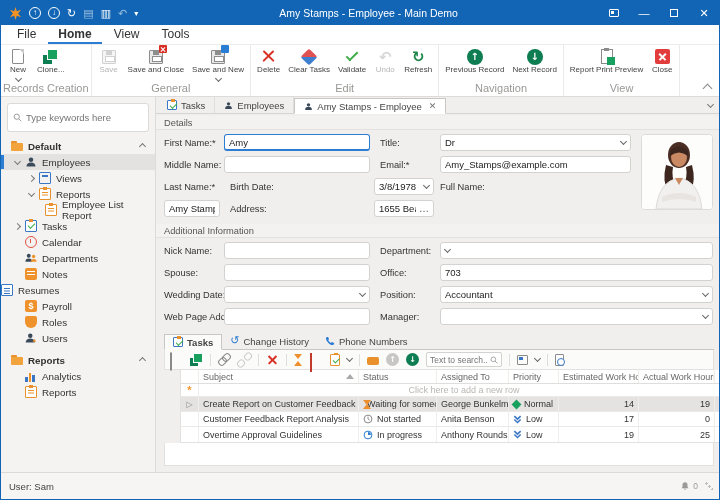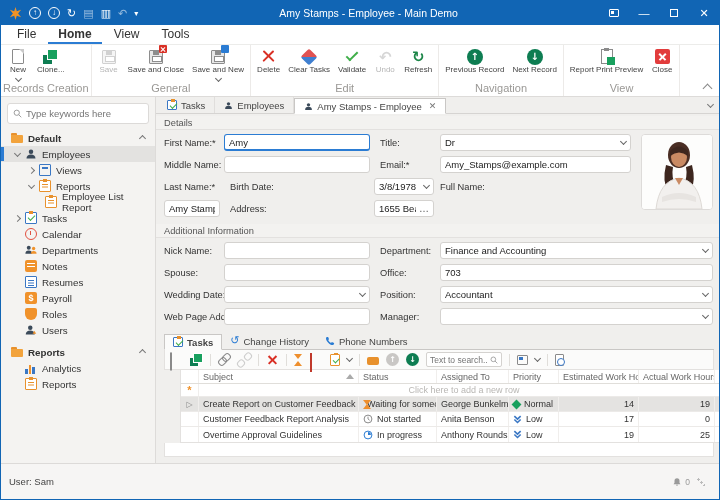--- a/index.html
+++ b/index.html
@@ -62,21 +62,21 @@
   .i-rpp { width:12px; height:15px; border:1.4px solid #8a8a8a; background:#fff; position:relative; }
   .i-rpp::before { content:""; position:absolute; left:2px; top:-2px; width:5px; height:3px; background:#8a8a8a; }
   .i-rpp::after { content:""; position:absolute; right:-3px; bottom:-2px; width:8px; height:8px; background:#18a05e; }
   .i-closebtn { width:15px; height:15px; background:#e23c3c; border-radius:2px; position:relative; }
   .i-closebtn::before,.i-closebtn::after { content:""; position:absolute; left:3px; top:6.7px; width:9px; height:1.6px; background:#fff; }
   .i-closebtn::before{ transform:rotate(45deg);} .i-closebtn::after{ transform:rotate(-45deg);}
 
   
   .main { flex:1; display:flex; min-height:0; }
   .sidebar { width:155px; background:#f4f3f1; border-right:1px solid #dddbd9; display:flex; flex-direction:column; padding-top:4px; }
-  .sb-search { margin:2px 6px 6px; height:21px; background:#fff; border:1px solid #dcdad8; border-radius:3px; display:flex; align-items:center; padding:0 5px; gap:4px; }
+  .sb-search { margin:2px 6px 6px; height:29px; background:#fff; border:1px solid #dcdad8; border-radius:3px; display:flex; align-items:center; padding:0 5px; gap:4px; }
   .sb-search input { border:0; outline:0; flex:1; font-size:9.5px; font-family:inherit; color:#555; background:transparent; min-width:0;}
   .titem { height:16px; display:flex; align-items:center; gap:5px; font-size:9.8px; color:#333; position:relative; padding-right:4px; }
   .titem.group { font-weight:bold; }
   .titem.sel { background:#e3e2e0; }
   .titem.sel::before { content:""; position:absolute; left:0; top:1px; bottom:1px; width:2.5px; background:#2b7cd3; }
   .tchev { width:5px; height:5px; border-right:1.3px solid #777; border-bottom:1.3px solid #777; display:inline-block; flex:0 0 auto;}
   .tchev.open { transform:rotate(45deg); margin-top:-2px; }
   .tchev.closed { transform:rotate(-45deg); }
   .gchev { position:absolute; right:10px; width:5px; height:5px; border-left:1.3px solid #777; border-top:1.3px solid #777; transform:rotate(45deg); }
   .sb-gap { height:6px; }
@@ -176,21 +176,21 @@
   .gc.center { justify-content:center; }
   .gc.nb { border-right:0; }
   .sortup { width:0; height:0; border-left:4px solid transparent; border-right:4px solid transparent; border-bottom:5px solid #aaa; margin-left:auto; }
   .rowind { color:#888; font-size:8px; }
   .star { color:#f0922b; font-size:11px; font-weight:bold; }
   .pri-norm { width:7px; height:7px; background:#18a05e; transform:rotate(45deg); flex:0 0 auto;}
   .gridfill { flex:1; background:#fff; margin-left:8px; width:calc(100% - 13px); border:1px solid #e3e1df; border-top:0; }
   .content-pad { height:6px; }
 
   
-  .statusbar { height:36px; background:#f6f5f4; border-top:1px solid #dcdad8; display:flex; align-items:center; padding:0 14px 0 8px; font-size:9.5px; color:#444; flex:0 0 auto; }
+  .statusbar { height:27px; background:#f6f5f4; border-top:1px solid #dcdad8; display:flex; align-items:center; padding:0 6px 0 8px; font-size:9.5px; color:#444; flex:0 0 auto; }
   .sb-right { margin-left:auto; display:flex; align-items:center; gap:3px; color:#9a9a9a; }
   .grip { width:8px; height:8px; margin-left:4px; background:
     radial-gradient(circle at 1.5px 1.5px,#bbb 1px,transparent 1.2px),
     radial-gradient(circle at 4.5px 4.5px,#bbb 1px,transparent 1.2px),
     radial-gradient(circle at 7.5px 7.5px,#bbb 1px,transparent 1.2px); }
 </style>
 </head>
 <body>
 
 <div class="window">
@@ -403,21 +403,21 @@
               <circle cx="11.5" cy="6" r="2.2" fill="#f0922b"></circle>
               <path d="M7.8 13 a3.8 3.8 0 0 1 7.6 0 z" fill="#f0922b"></path>
             </svg>
           </span>
           <span>Departments</span>
         </div>
       <div class="titem" style="padding-left:24px">
           <span class="sic ic-notes"></span>
           <span>Notes</span>
         </div>
-      <div class="titem" style="padding-left:24px">
+      <div class="titem" style="">
           <span class="sic ic-doc"></span>
           <span>Resumes</span>
         </div>
       <div class="titem" style="padding-left:24px">
           <span class="sic ic-money">$</span>
           <span>Payroll</span>
         </div>
       <div class="titem" style="padding-left:24px">
           <span class="sic ic-shield"></span>
           <span>Roles</span>
@@ -532,21 +532,20 @@
       </div>
 
       <div class="gcaption">Additional Information</div>
       <div class="form add">
         <span class="flabel">Nick Name:</span>
         <div class="field">
             <input value="" style="">
           </div>
         <span class="flabel" style="padding-left:6px">Department:</span>
         <div class="field">
-            <input value="Finance and Accounting" style="">
             <span class="fchev"></span>
           </div>
 
         <span class="flabel">Spouse:</span>
         <div class="field">
             <input value="" style="">
           </div>
         <span class="flabel" style="padding-left:6px">Office:</span>
         <div class="field">
             <input value="703" style="">

